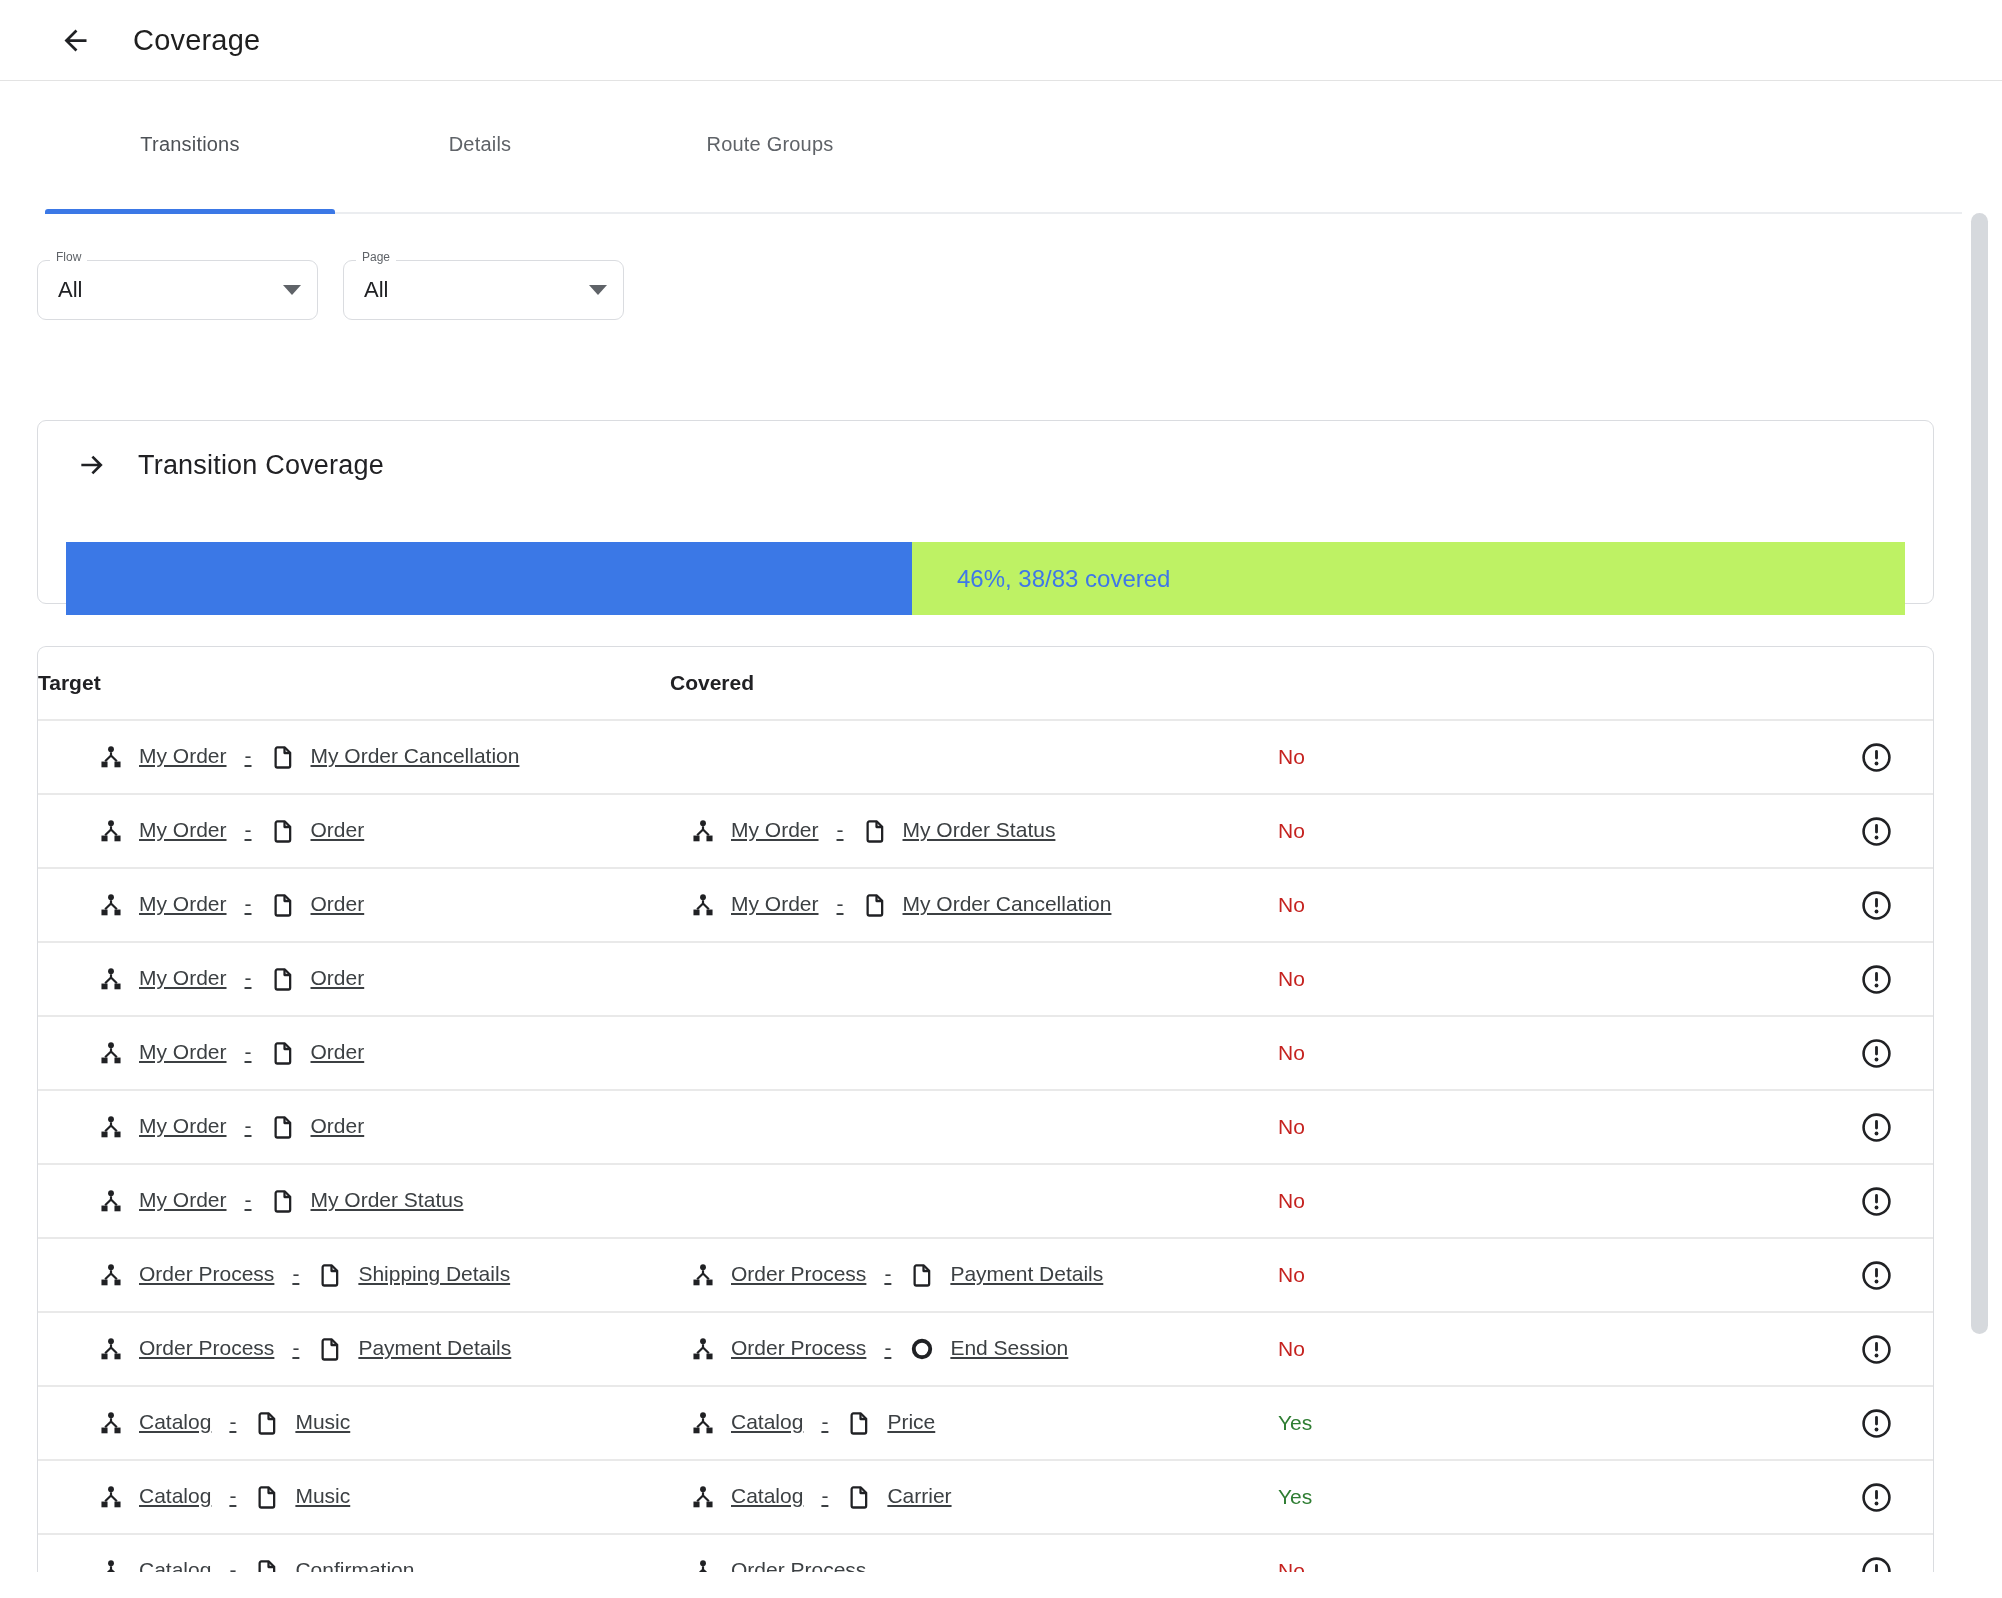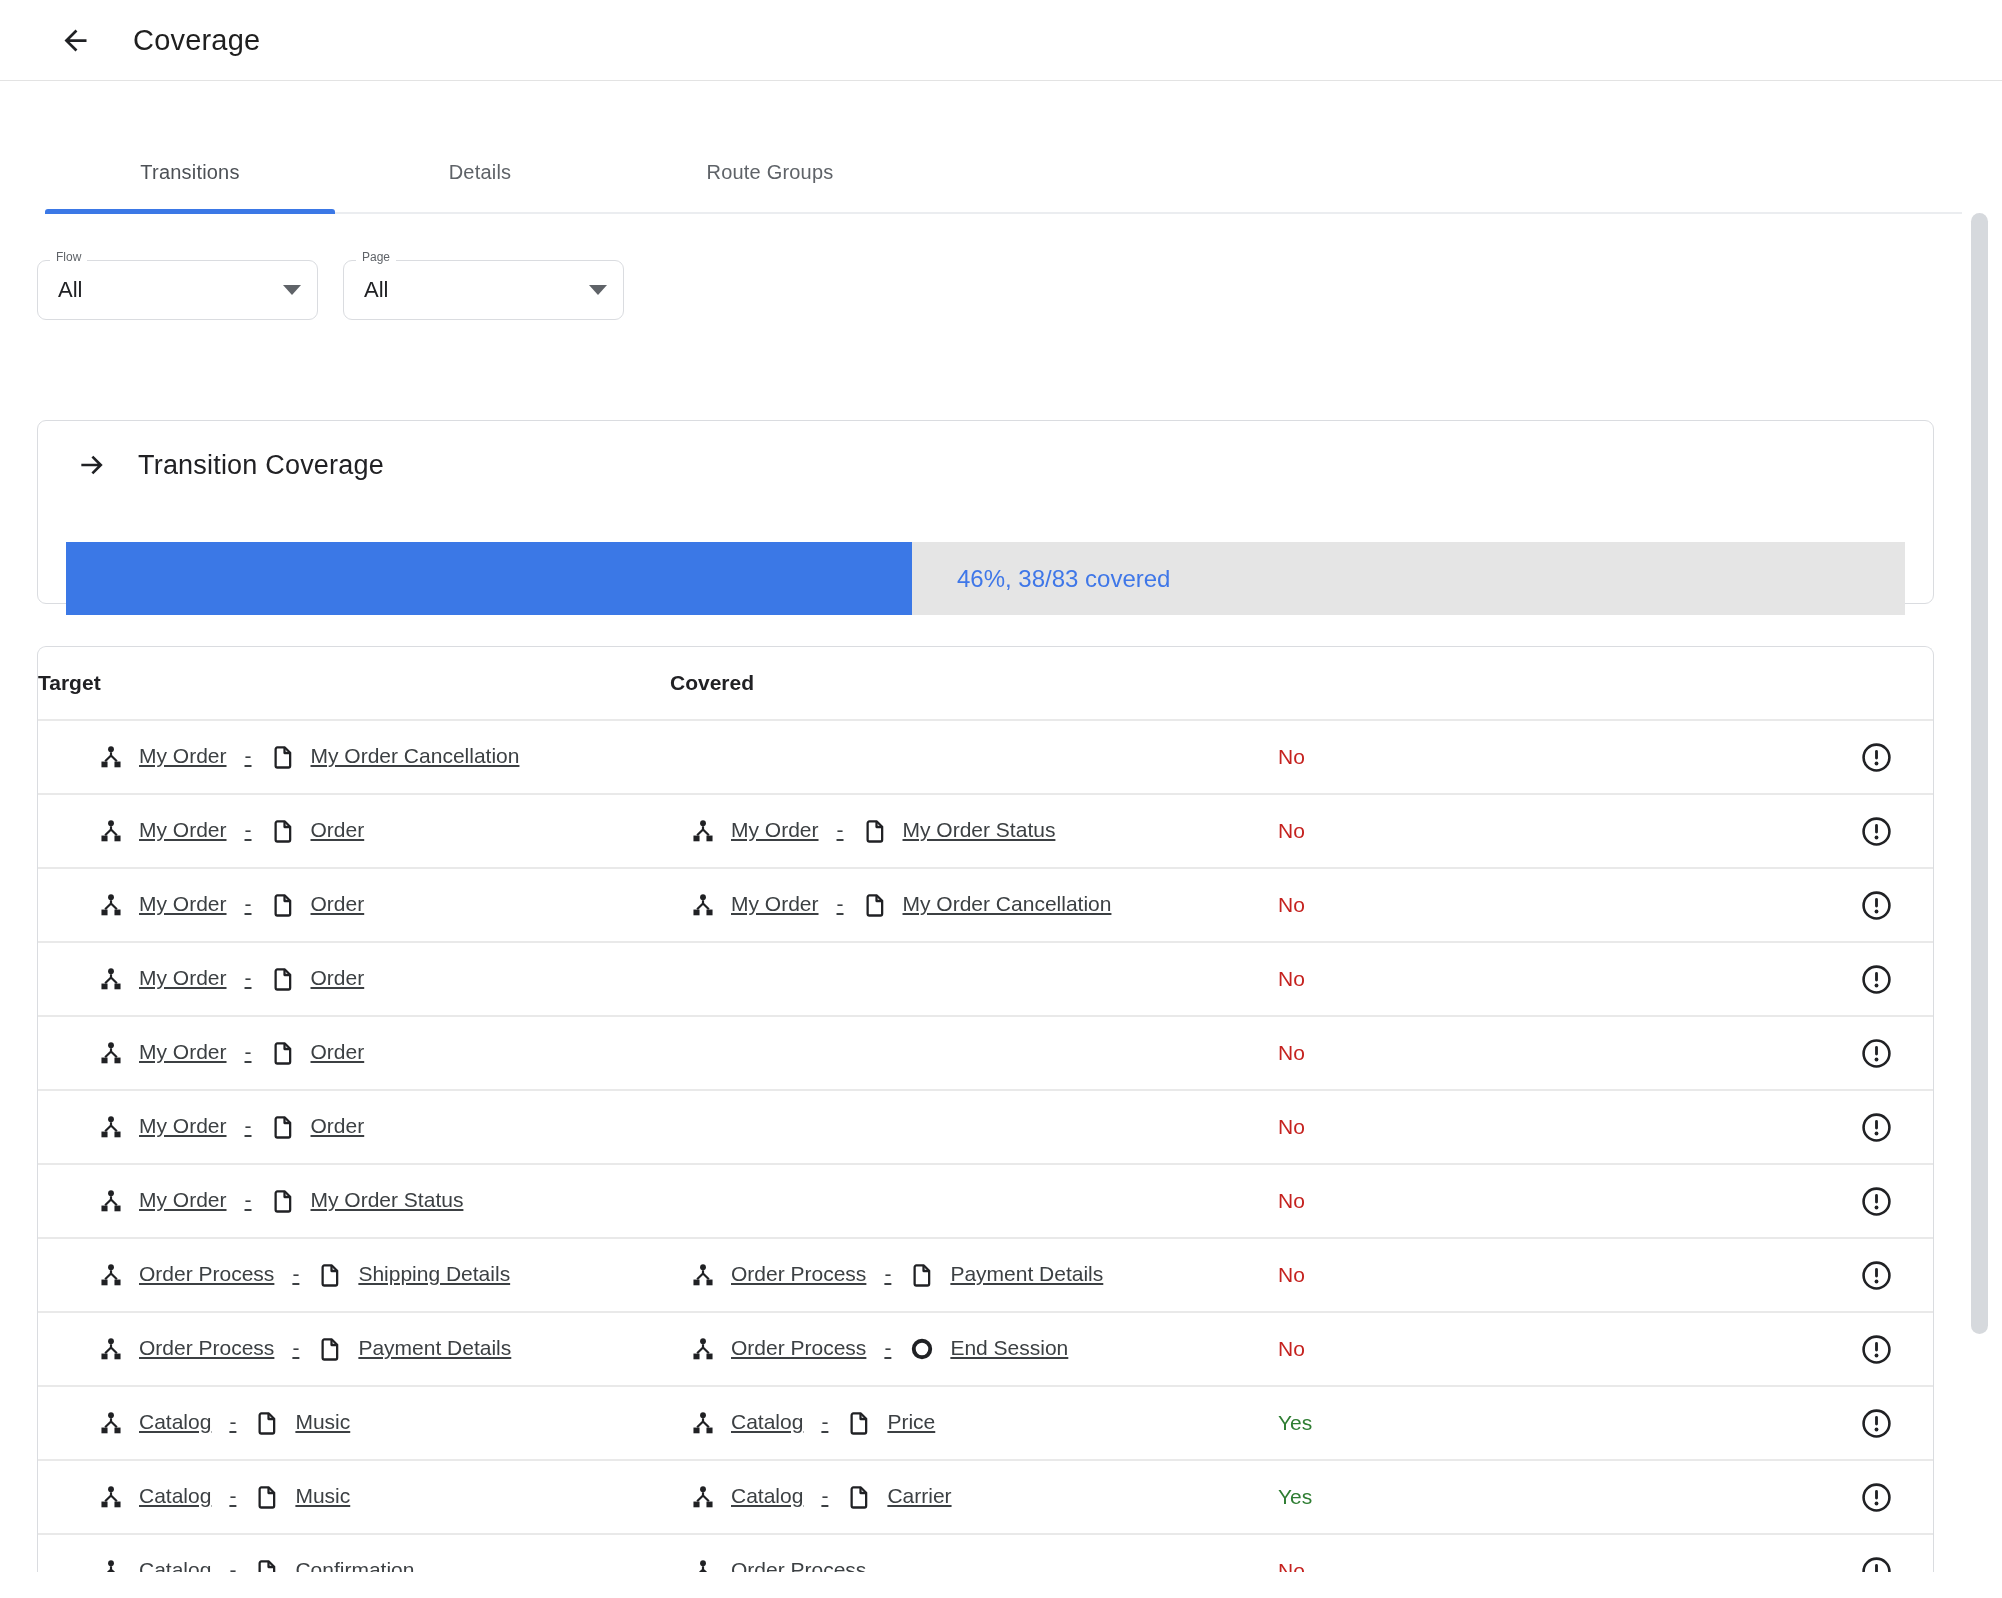--- a/index.html
+++ b/index.html
@@ -14,40 +14,40 @@
   .topbar{height:80px;border-bottom:1px solid #e3e3e3;display:flex;align-items:center;background:#fff;}
   .back-btn{margin-left:58px;width:34px;height:34px;border:none;background:none;padding:0;cursor:pointer;display:flex;align-items:center;justify-content:center;}
   .back-btn svg{width:33px;height:33px;}
   .page-title{margin-left:41px;font-size:29px;color:#1f1f1f;font-weight:400;letter-spacing:.2px;}
 
   
   .content{padding-left:37px;}
 
   
   .tabstrip{margin-left:8px;margin-top:52px;width:1917px;height:79px;border-bottom:2px solid #ebedf0;display:flex;}
-  .tab{width:290px;display:flex;align-items:center;justify-content:center;font-size:20px;color:#5f6368;position:relative;cursor:pointer;letter-spacing:.2px;}
+  .tab{width:290px;display:flex;justify-content:center;font-size:20px;color:#5f6368;position:relative;cursor:pointer;letter-spacing:.2px;}
   .tab.active{color:#4d5156;}
   .tab.active::after{content:"";position:absolute;left:0;right:0;bottom:-2px;height:5px;background:#3b78e6;border-radius:3px 3px 0 0;}
 
   
   .filters{margin-top:46px;display:flex;gap:25px;}
   .selectbox{width:281px;height:60px;border:1px solid #dadce0;border-radius:9px;position:relative;display:flex;align-items:center;box-sizing:border-box;padding:0 20px;cursor:pointer;background:#fff;}
   .selectbox .flabel{position:absolute;top:-11px;left:12px;background:#fff;padding:0 6px;font-size:12px;color:#5f6368;}
   .selectbox .fvalue{font-size:22px;color:#202124;}
   .caret{position:absolute;right:16px;top:50%;transform:translateY(-50%);width:0;height:0;border-left:9px solid transparent;border-right:9px solid transparent;border-top:10px solid #5f6368;}
 
   
   .card{width:1897px;border:1px solid #dadce0;border-radius:9px;box-sizing:border-box;background:#fff;}
 
   
   .coverage-card{margin-top:100px;height:184px;padding:24px 28px 0;}
   .cov-title-row{display:flex;align-items:center;margin-left:10px;height:40px;}
   .cov-title-row svg{width:32px;height:32px;}
   .cov-title{margin-left:30px;font-size:27px;color:#212124;letter-spacing:.2px;}
-  .progress{margin-top:57px;height:73px;background:#e5e5e5;display:flex;align-items:center;overflow:hidden;}
+  .progress{margin-top:57px;height:73px;background:#bef264;display:flex;align-items:center;overflow:hidden;}
   .pfill{height:100%;background:#3b78e6;flex:none;}
   .ptext{margin-left:45px;font-size:24px;color:#3f77e8;white-space:nowrap;}
 
   
   .table-card{margin-top:42px;height:926px;border-bottom:none;border-radius:9px 9px 0 0;overflow:hidden;}
   .trow{display:grid;grid-template-columns:632px 572px 480px auto;align-items:center;height:74px;border-bottom:2px solid #e9e9e9;box-sizing:border-box;}
   .hcell{font-weight:700;font-size:21px;color:#212124;}
   .hcell.c-source{padding-left:56px;}
   .cell{display:flex;gap:15px;font-size:21px;color:#3c4043;min-width:0;overflow:hidden;white-space:nowrap;text-decoration:underline;}
   .cell.c-source{padding-left:60px;}

